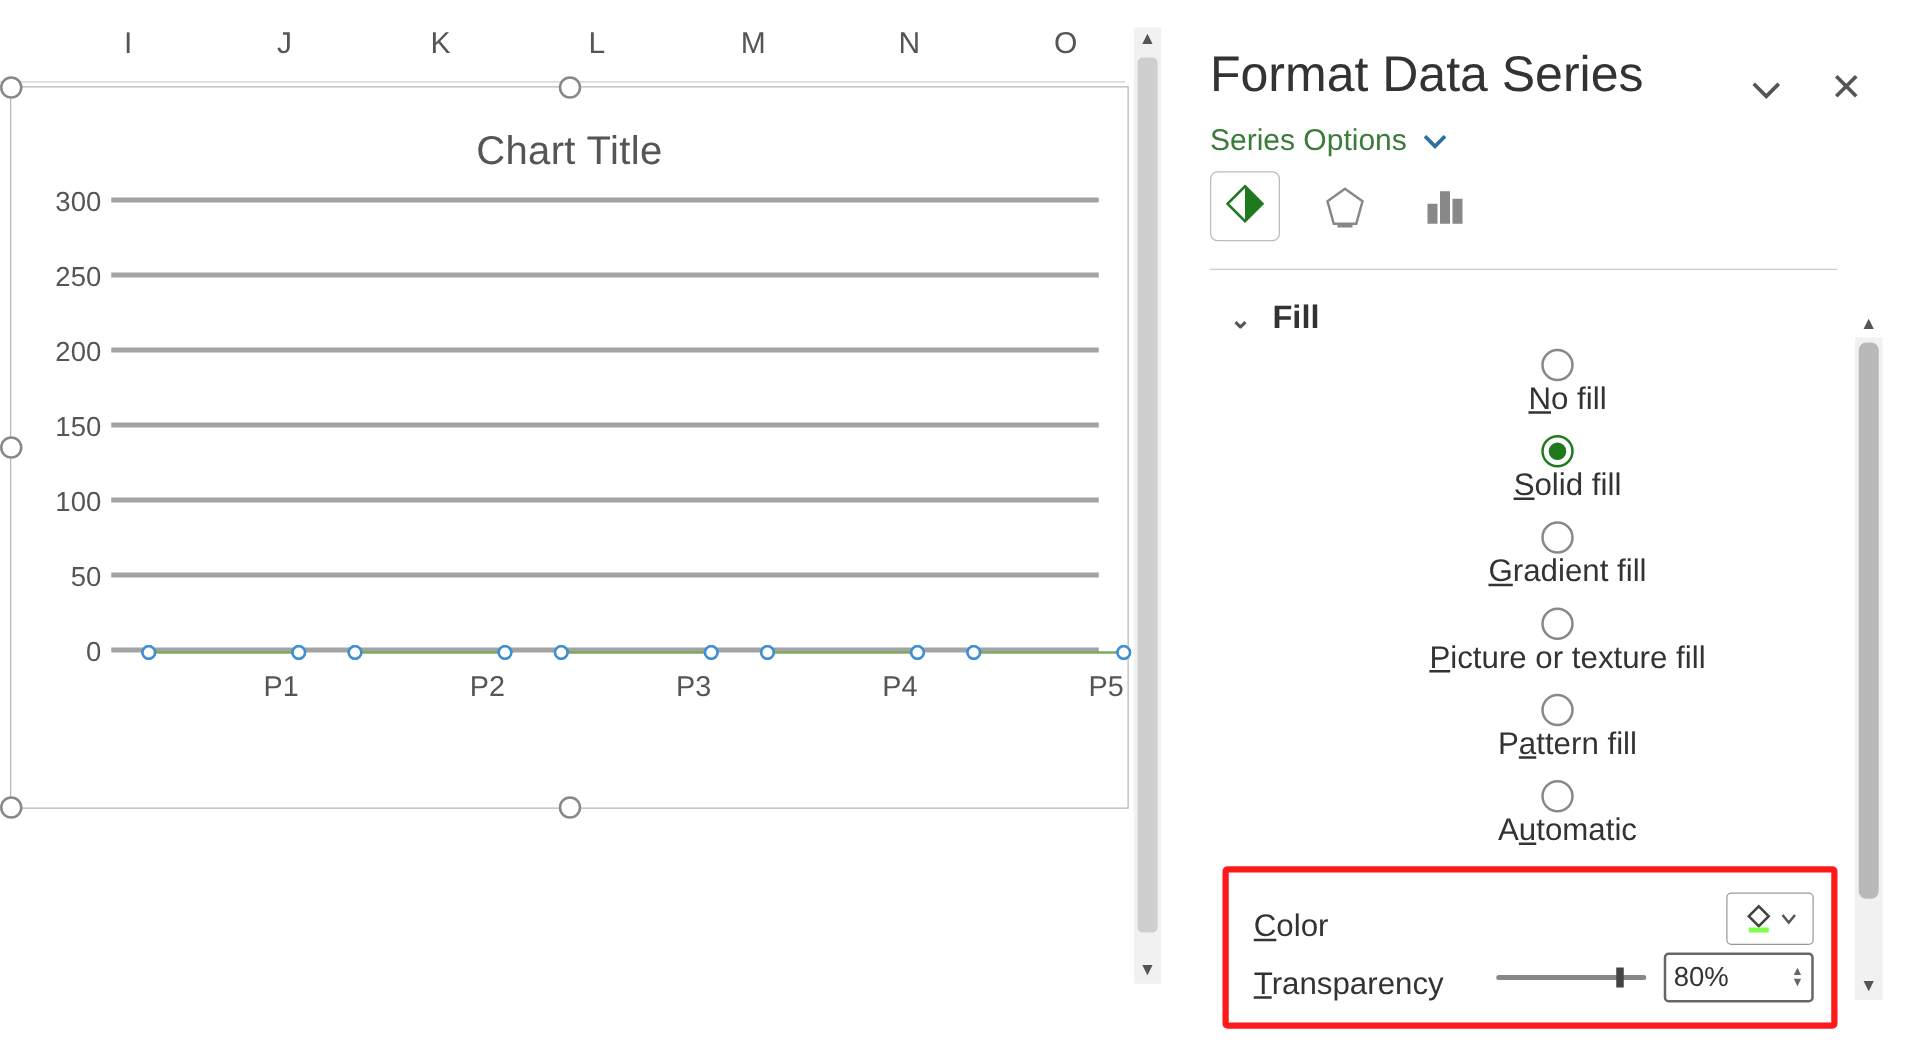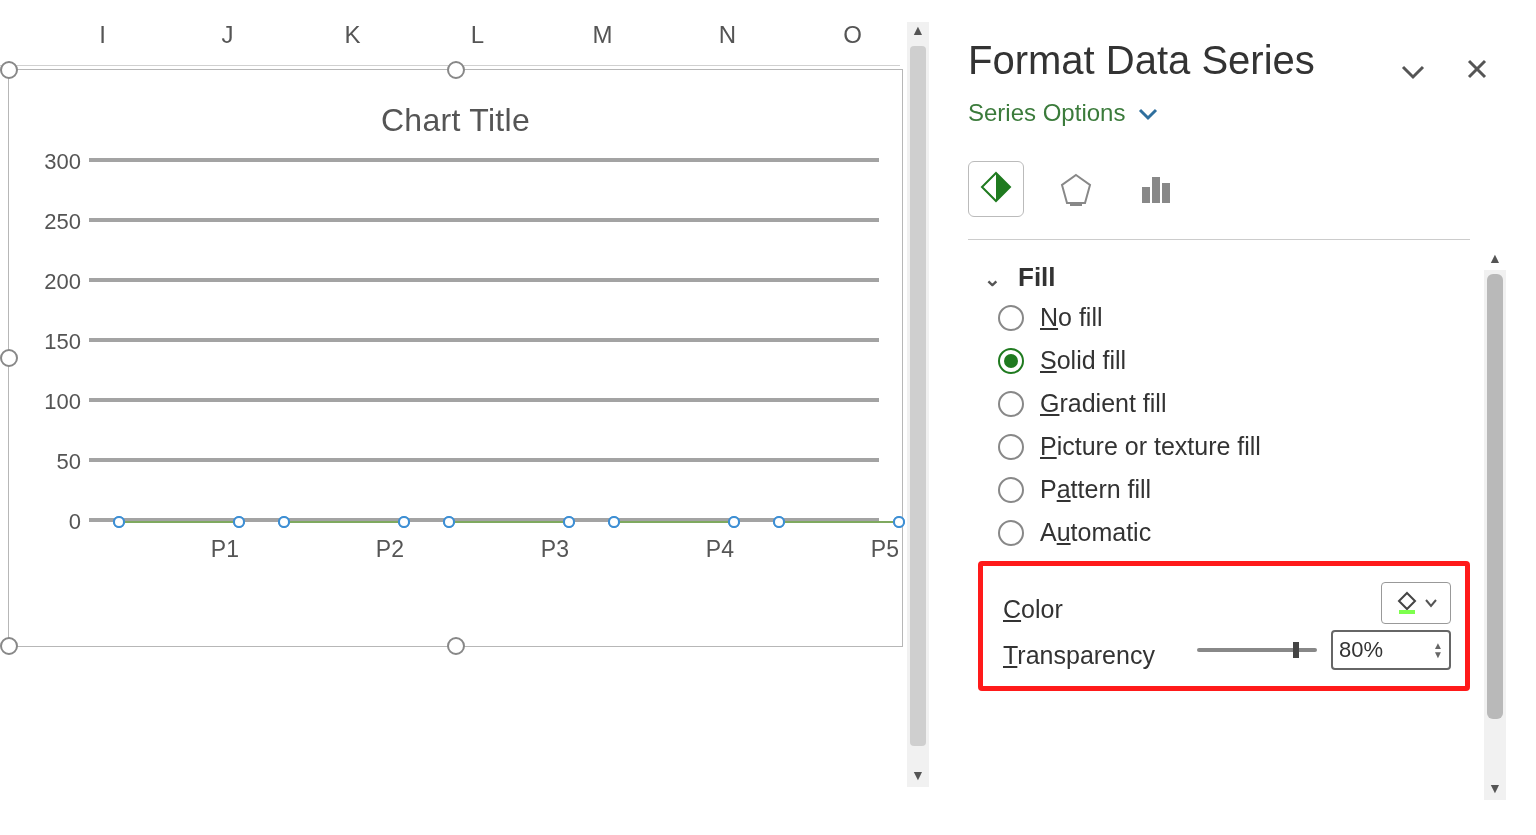--- a/index.html
+++ b/index.html
@@ -125,21 +125,21 @@
     color: #333;
     margin: 18px 0 16px 18px;
   }
   .pane .title-ctrls {
     position: absolute; top: 36px; right: 18px;
     display: flex; gap: 34px; font-size: 28px; color: #444;
   }
   .pane .title-ctrls .chev, .pane .title-ctrls .x { cursor: pointer; width: 30px; text-align: center; }
   .series-opt {
     font-size: 24px; color: #3b7b3b;
-    margin: 8px 0 34px 18px;
+    margin: 8px 0 10px 18px;
   }
   .series-opt .down { color: #2f6f9e; margin-left: 6px; }
   .tab-icons {
     display: flex; gap: 24px;
     margin-left: 18px;
     padding-bottom: 22px;
     border-bottom: 1px solid #ccc;
     margin-right: 40px;
   }
   .tab-icons .ticon {
@@ -158,20 +158,21 @@
   .section-title {
     font-size: 26px; font-weight: 600; color: #333;
     margin: 22px 0 10px 34px;
   }
   .section-title .chev2 { display: inline-block; margin-right: 10px; font-size: 20px; color: #555; }
   .opts { margin-left: 48px; }
   .opt-row {
     display: flex; align-items: center;
     font-size: 25px; color: #333;
     margin: 6px 0 14px 0;
+    flex-direction: column;
   }
   .opt-row u { text-decoration: underline; }
   .radio, .radio-on, .chk {
     width: 26px; height: 26px; margin-right: 16px;
     border: 2px solid #888; border-radius: 50%;
     position: relative;
   }
   .radio-on { border-color: #1f7a1f; }
   .radio-on::after {
     content: ""; position: absolute; left: 4px; top: 4px;

